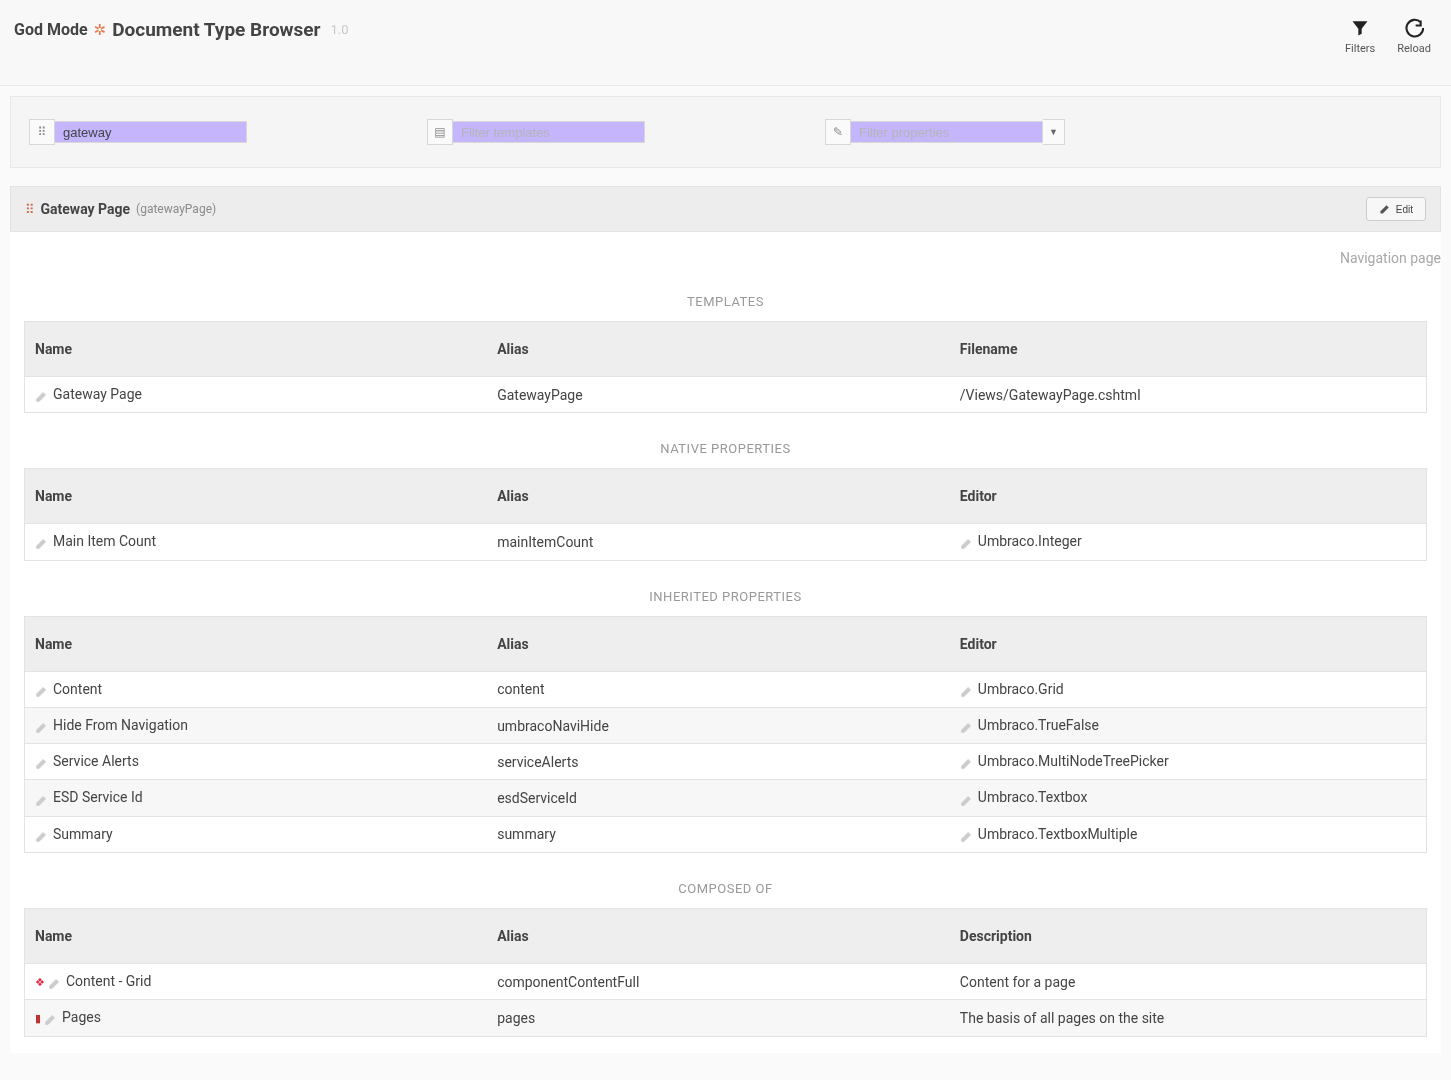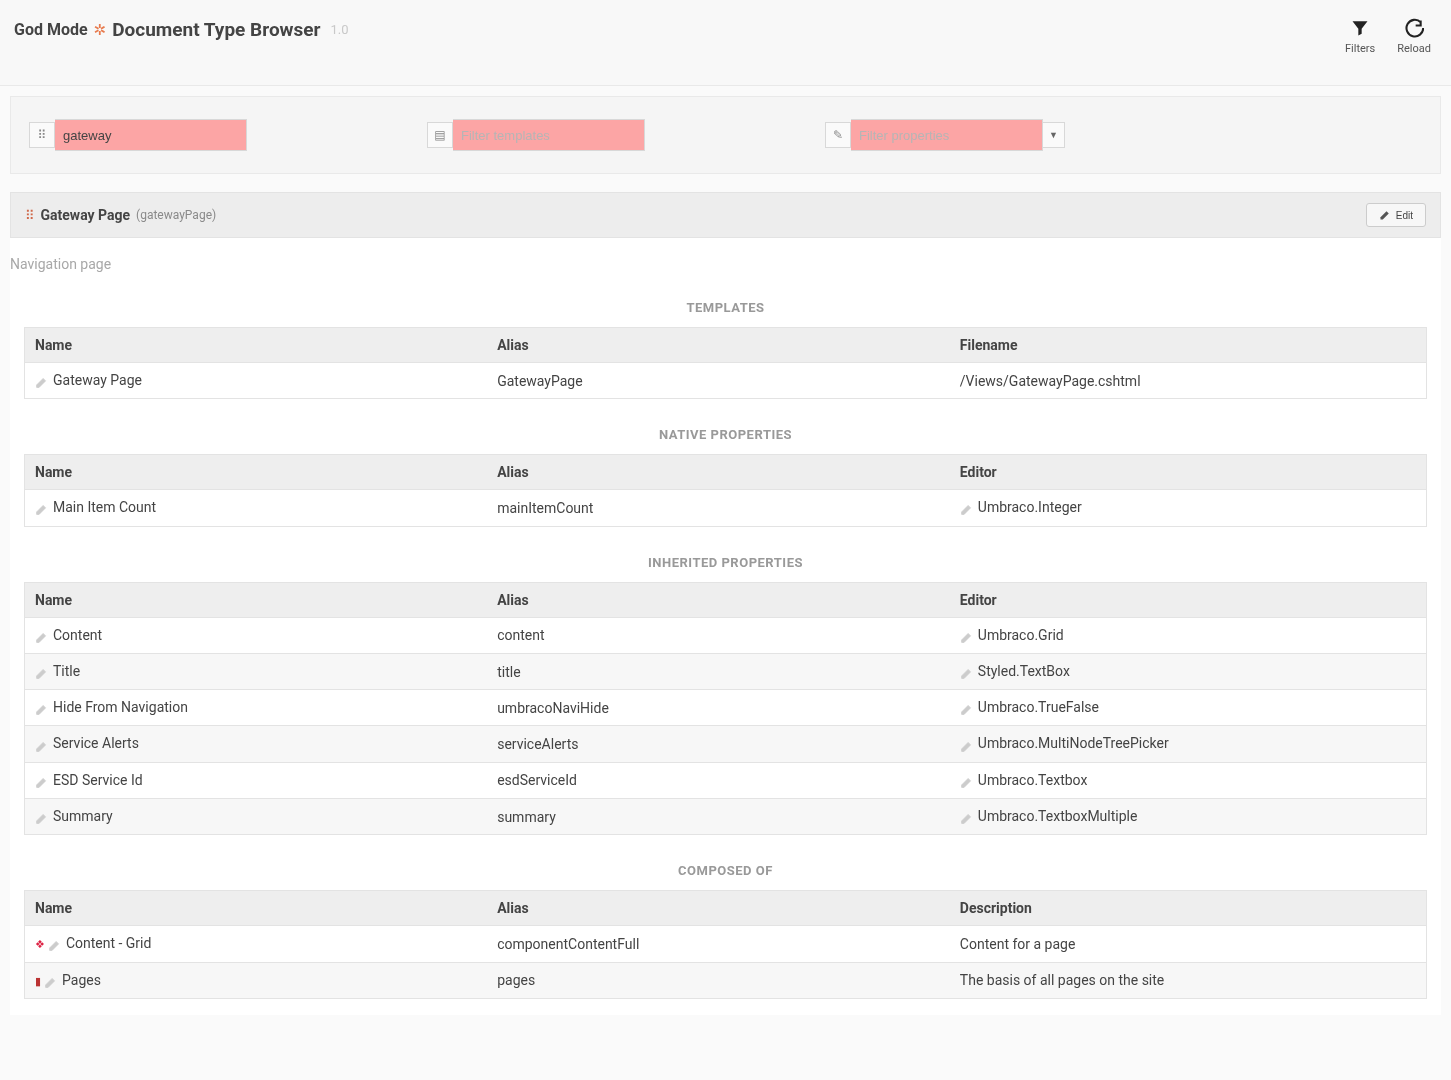--- a/index.html
+++ b/index.html
@@ -45,26 +45,26 @@
 }
 .filter-group { display: flex; align-items: center; }
 .filter-prefix {
   width: 26px; height: 26px;
   border: 1px solid #d8d8d8;
   background: #fafafa;
   display: flex; align-items: center; justify-content: center;
   font-size: 12px; color: #888;
 }
 .filter-input {
-  height: 32px;
+  height: 22px;
   border: 1px solid #d8d8d8;
   border-left: none;
   padding: 0 8px;
   font-size: 13px;
-  background: #fca5a5;
+  background: #c4b5fd;
   color: #444;
   outline: none;
 }
 .filter-input::placeholder { color: #b5b5b5; }
 .filter-dropdown-btn {
   width: 22px; height: 26px;
   border: 1px solid #d8d8d8;
   border-left: none;
   background: #fafafa;
   display: flex; align-items: center; justify-content: center;
@@ -92,46 +92,46 @@
   border-radius: 3px;
   padding: 5px 12px;
   font-size: 10px;
   color: #444;
   cursor: pointer;
   display: flex; align-items: center; gap: 5px;
 }
 .edit-btn svg { width: 12px; height: 12px; }
 
 .doc-body { background: #fff; padding: 18px 0 6px; }
-.doc-desc { text-align: left; color: #a8a8a8; font-size: 14px; margin-bottom: 11px; }
+.doc-desc { text-align: right; color: #a8a8a8; font-size: 14px; margin-bottom: 11px; }
 
 .section-title {
   text-align: center;
   color: #999;
   font-size: 13px;
-  font-weight: 700;
+  font-weight: 400;
   letter-spacing: 0.5px;
   margin-bottom: 12px;
   margin-top: 28px;
 }
 .section-title:first-of-type { margin-top: 0; }
 
 .data-table {
   width: calc(100% - 28px);
   margin: 0 14px 10px;
   border-collapse: collapse;
   border: 1px solid #e3e3e3;
 }
 .data-table th {
   background: #eeeeee;
   text-align: left;
   font-weight: 700;
   font-size: 14px;
   color: #444;
-  padding: 9px 10px;
+  padding: 19px 10px;
   border-bottom: 1px solid #e3e3e3;
 }
 .data-table td {
   padding: 9px 10px;
   font-size: 14px;
   color: #444;
   border-bottom: 1px solid #e3e3e3;
 }
 .data-table tbody tr:last-child td { border-bottom: none; }
 .data-table tbody tr:nth-child(even) td { background: #f7f7f7; }
@@ -267,29 +267,20 @@
                     <path d="M2 11l8-8 3 3-8 8H2z"></path>
                   </svg></span><span>Content</span></td>
               <td><span>content</span></td>
               <td><span class="row-icon pencil"><svg viewBox="0 0 16 16">
                     <path d="M2 11l8-8 3 3-8 8H2z"></path>
                   </svg></span><span>Umbraco.Grid</span></td>
             </tr>
             <tr>
               <td><span class="row-icon pencil"><svg viewBox="0 0 16 16">
                     <path d="M2 11l8-8 3 3-8 8H2z"></path>
-                  </svg></span><span>Title</span></td>
-              <td><span>title</span></td>
-              <td><span class="row-icon pencil"><svg viewBox="0 0 16 16">
-                    <path d="M2 11l8-8 3 3-8 8H2z"></path>
-                  </svg></span><span>Styled.TextBox</span></td>
-            </tr>
-            <tr>
-              <td><span class="row-icon pencil"><svg viewBox="0 0 16 16">
-                    <path d="M2 11l8-8 3 3-8 8H2z"></path>
                   </svg></span><span>Hide From Navigation</span></td>
               <td><span>umbracoNaviHide</span></td>
               <td><span class="row-icon pencil"><svg viewBox="0 0 16 16">
                     <path d="M2 11l8-8 3 3-8 8H2z"></path>
                   </svg></span><span>Umbraco.TrueFalse</span></td>
             </tr>
             <tr>
               <td><span class="row-icon pencil"><svg viewBox="0 0 16 16">
                     <path d="M2 11l8-8 3 3-8 8H2z"></path>
                   </svg></span><span>Service Alerts</span></td>

